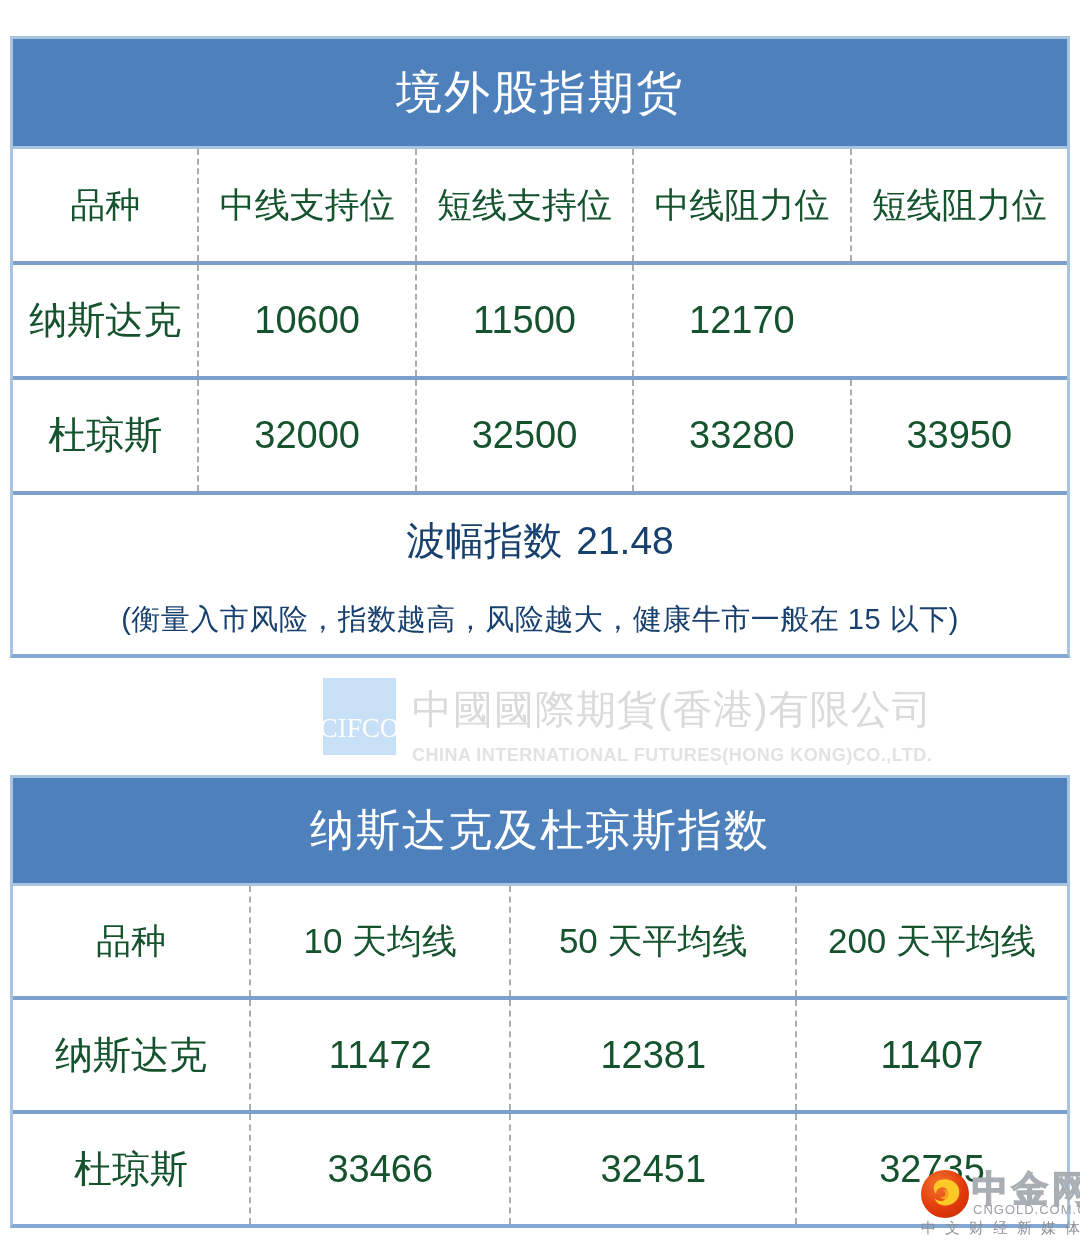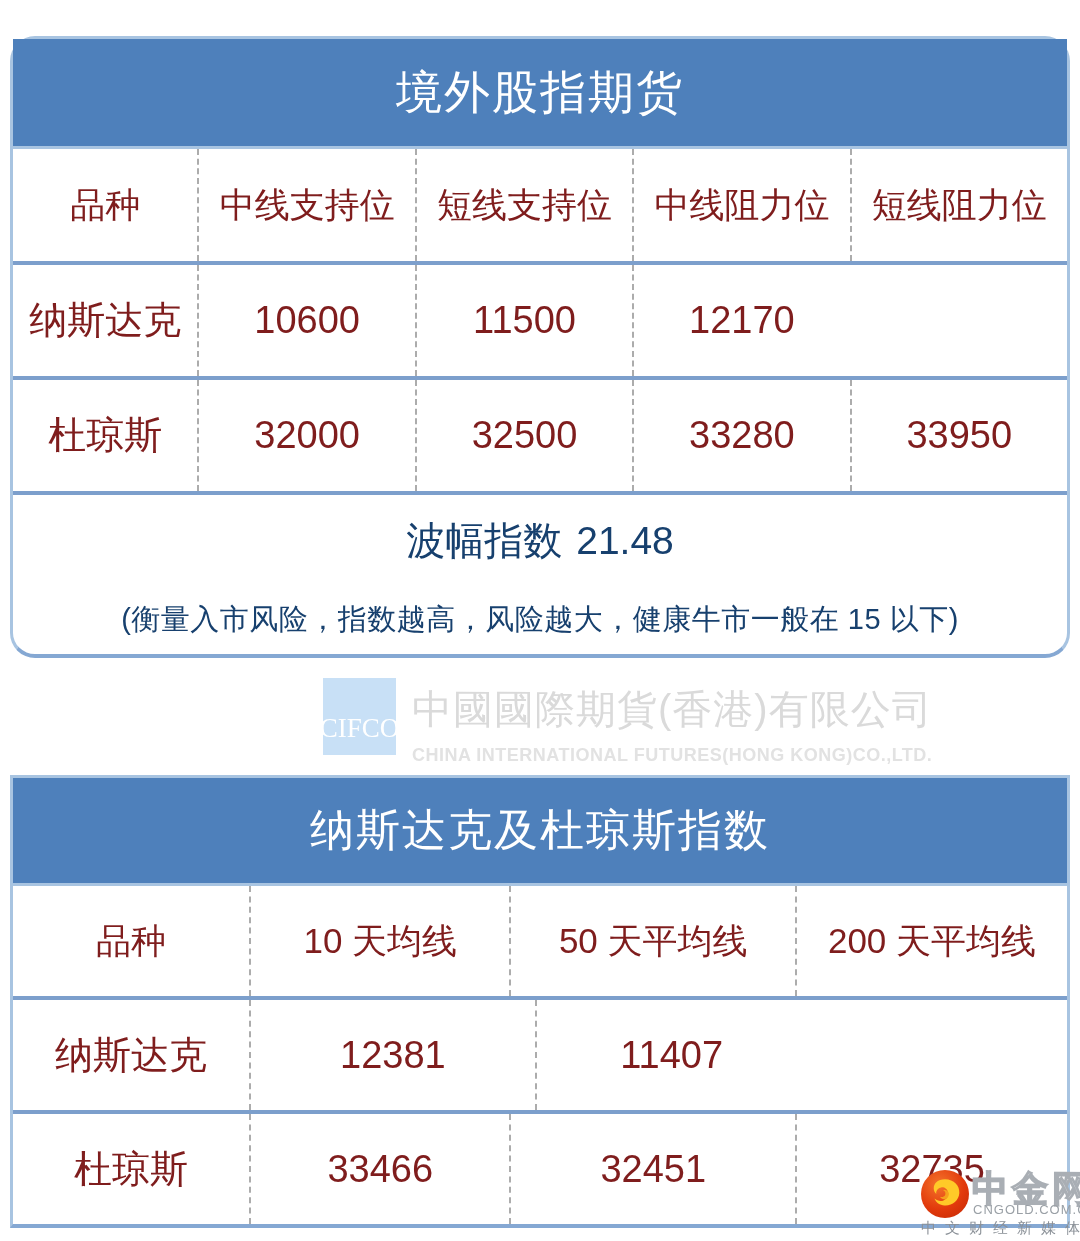--- a/index.html
+++ b/index.html
@@ -6,41 +6,41 @@
   body{
     width:1080px;height:1241px;position:relative;background:#ffffff;
     font-family:"Liberation Sans", sans-serif;overflow:hidden;
   }
   
   .panel{
     position:absolute;left:10px;width:1060px;box-sizing:border-box;
     background:#ffffff;
     border:3px solid #A8C4E1;border-bottom:4px solid #85A8D3;
   }
-  .panel-1{top:36px;height:622px;border-radius:25px;}
+  .panel-1{top:36px;height:622px;}
   .panel-2{top:775px;height:453px;}
 
   .title-band{
     background:#4E80BB;color:#ffffff;
     display:flex;align-items:center;justify-content:center;
     letter-spacing:2px;box-sizing:border-box;
     border-bottom:3px solid #A8C4E1;
   }
   .panel-1 .title-band{height:110px;font-size:46px;}
   .panel-2 .title-band{height:108px;font-size:44px;}
 
   .hrow,.drow{display:flex;width:100%;box-sizing:border-box;}
   .panel-1 .hrow{height:112px;}
   .panel-1 .drow{height:115px;border-top:4px solid #7C9FCC;}
   .panel-2 .hrow{height:110px;}
   .panel-2 .drow{height:114px;border-top:4px solid #7C9FCC;}
 
   .cell{
     display:flex;align-items:center;justify-content:center;
-    box-sizing:border-box;color:#7f1d1d;text-align:left;
+    box-sizing:border-box;color:#14532d;text-align:left;
   }
   .cell + .cell{border-left:2px dashed #ACACAC;}
   .hcell{font-size:35px;}
   .dcell{font-size:38px;}
 
   
   .t1-c0{flex:0 0 17.5%;}
   .t1-c{flex:0 0 20.625%;}
   
   .t2-c0{flex:0 0 22.4%;}
@@ -145,20 +145,21 @@
 
   <div class="hrow">
     <div class="cell hcell t2-c0">品种</div>
     <div class="cell hcell t2-c1">10 天均线</div>
     <div class="cell hcell t2-c2">50 天平均线</div>
     <div class="cell hcell t2-c3">200 天平均线</div>
   </div>
 
   <div class="drow">
     <div class="cell dcell t2-c0">纳斯达克</div>
+    <div class="cell dcell t2-c1">11472</div>
     <div class="cell dcell t2-c2">12381</div>
     <div class="cell dcell t2-c3">11407</div>
   </div>
 
   <div class="drow">
     <div class="cell dcell t2-c0">杜琼斯</div>
     <div class="cell dcell t2-c1">33466</div>
     <div class="cell dcell t2-c2">32451</div>
     <div class="cell dcell t2-c3">32735</div>
   </div>

